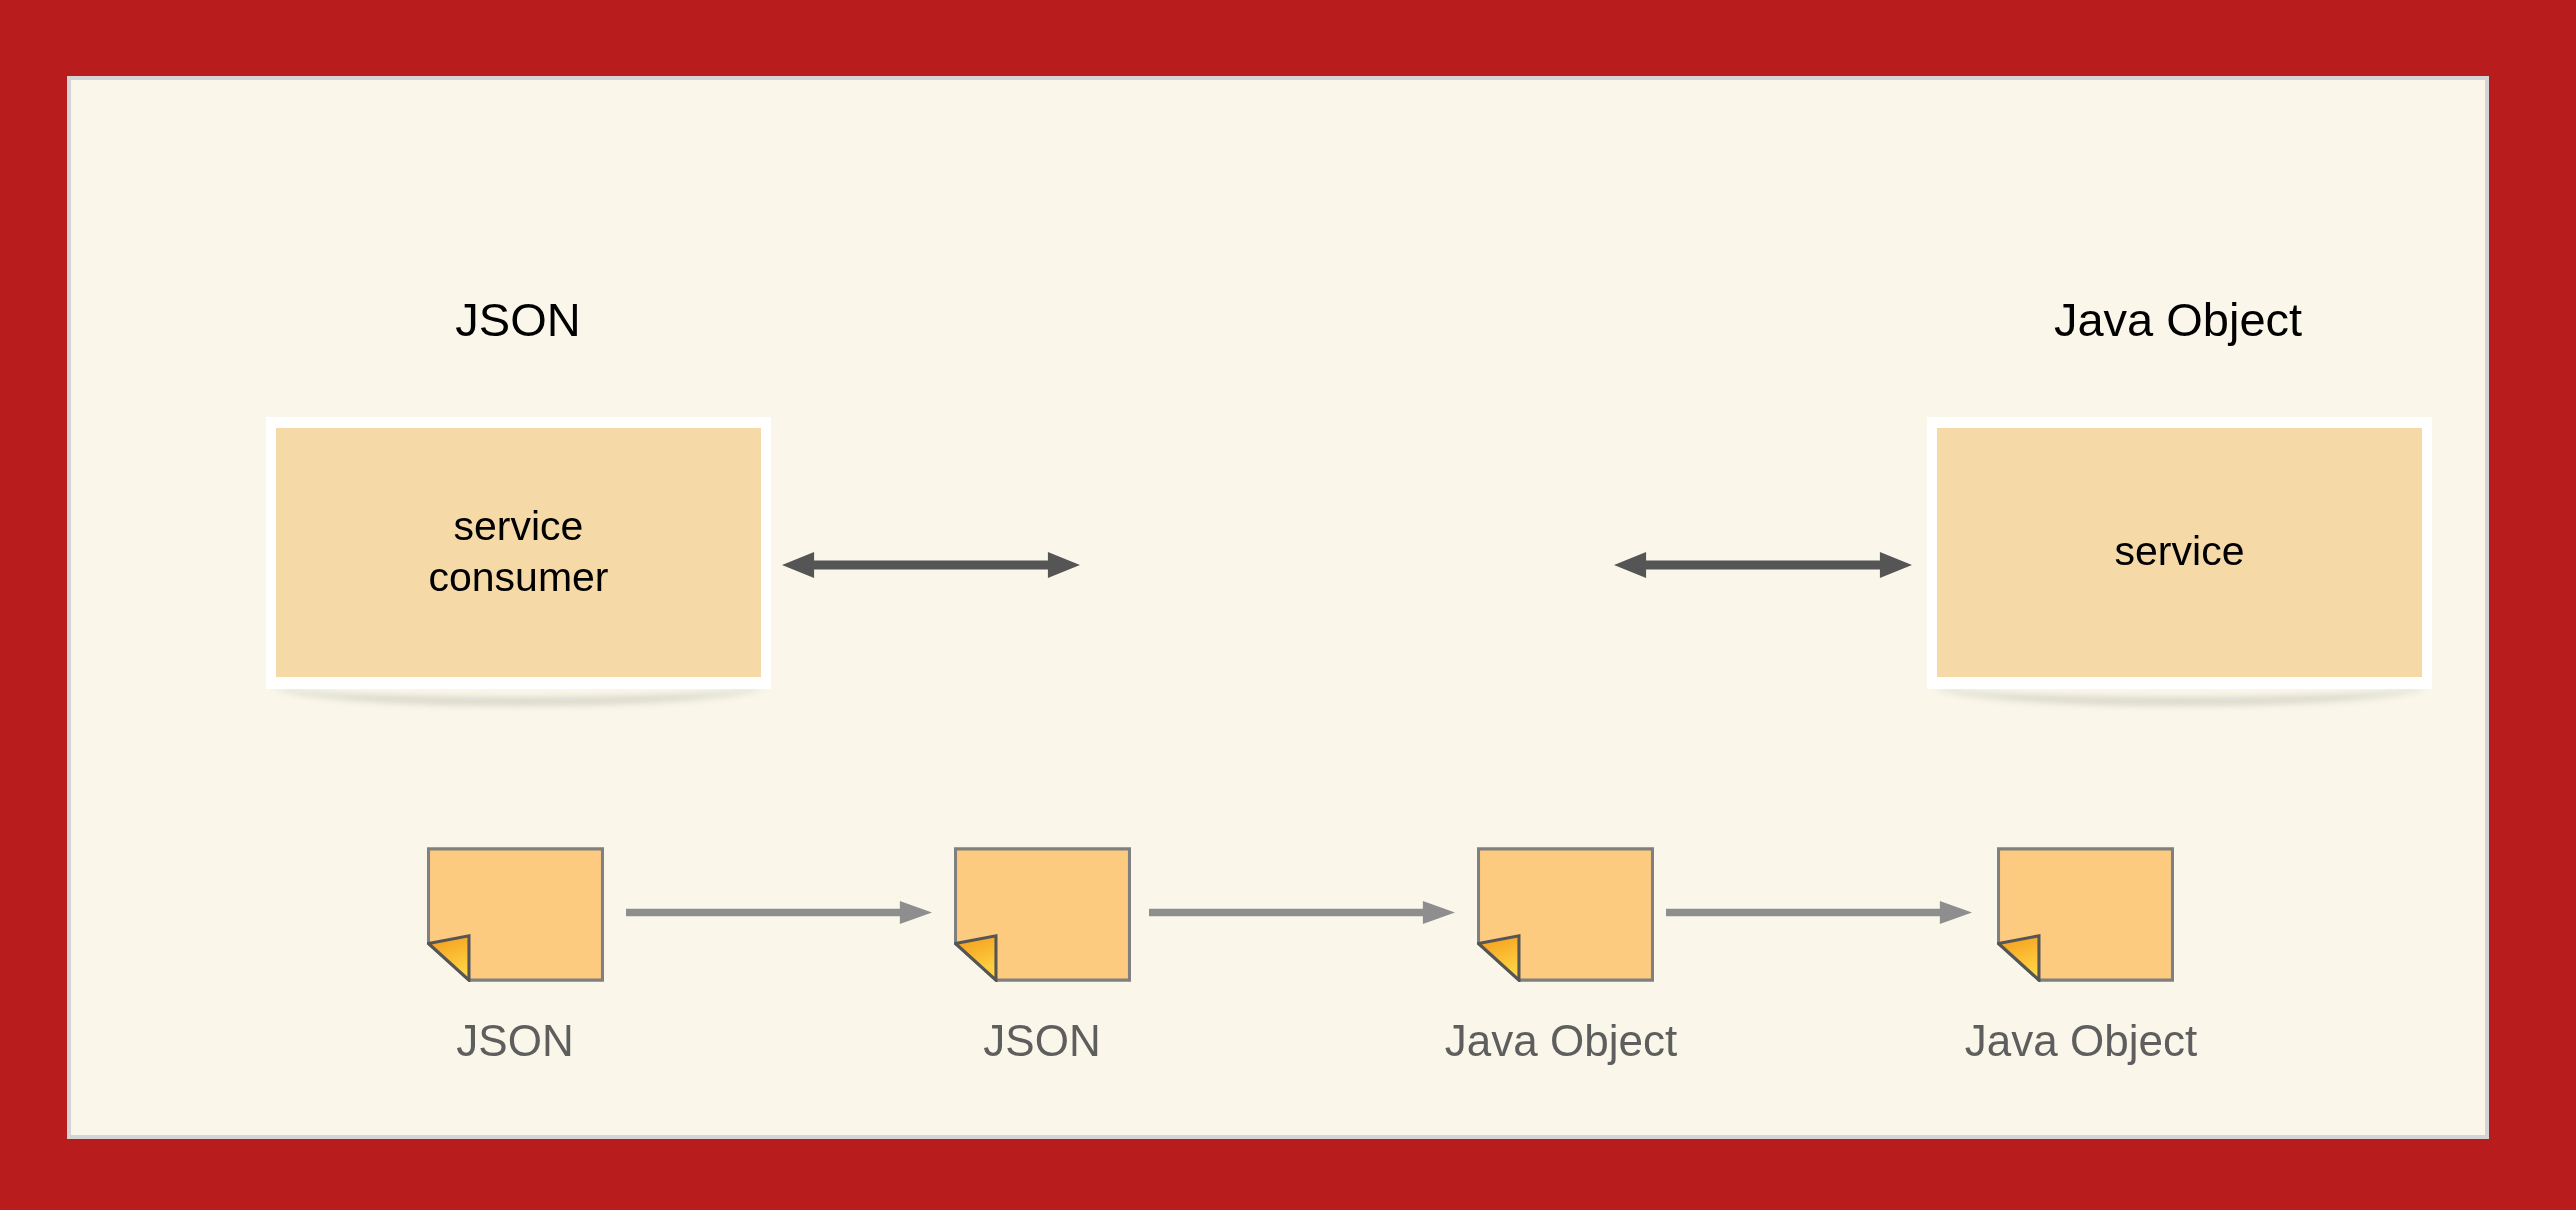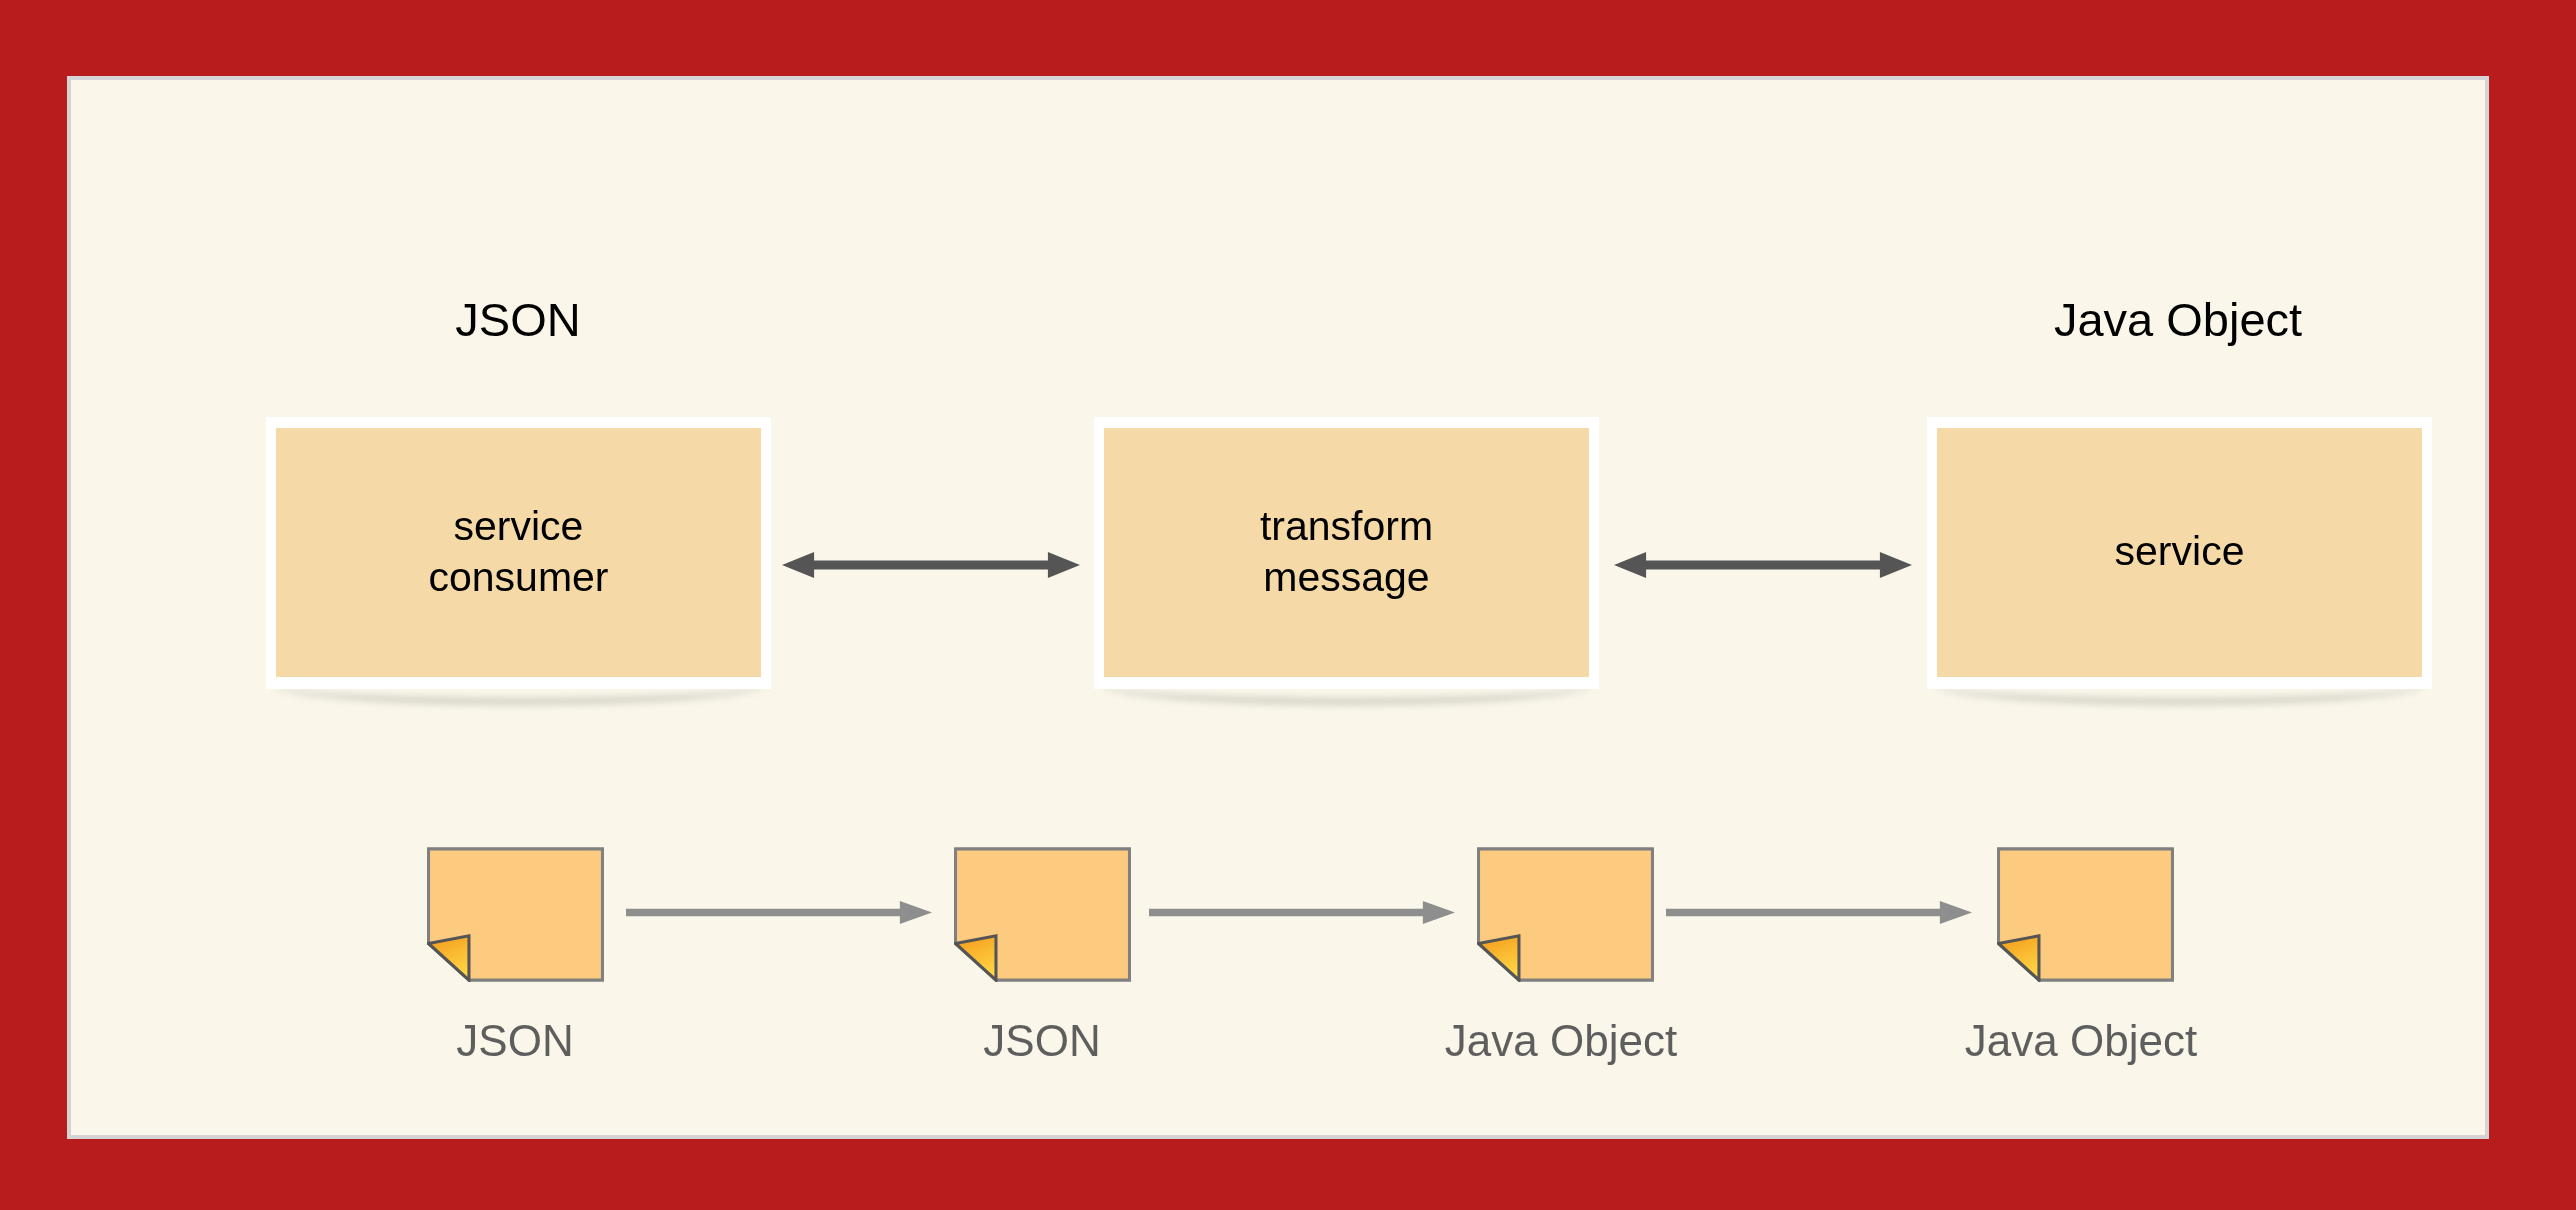--- a/index.html
+++ b/index.html
@@ -95,29 +95,20 @@
     <div class="boxwrap" id="boxwrap-0">
       <div class="box-shadow"></div>
       <div class="box-frame">
         <div class="box-fill">
           <span class="box-text">service
 consumer</span>
         </div>
       </div>
     </div>
 
-    <div class="boxwrap" id="boxwrap-1">
-      <div class="box-shadow"></div>
-      <div class="box-frame">
-        <div class="box-fill">
-          <span class="box-text">transform
-message</span>
-        </div>
-      </div>
-    </div>
 
     <div class="boxwrap" id="boxwrap-2">
       <div class="box-shadow"></div>
       <div class="box-frame">
         <div class="box-fill">
           <span class="box-text">service</span>
         </div>
       </div>
     </div>
 

